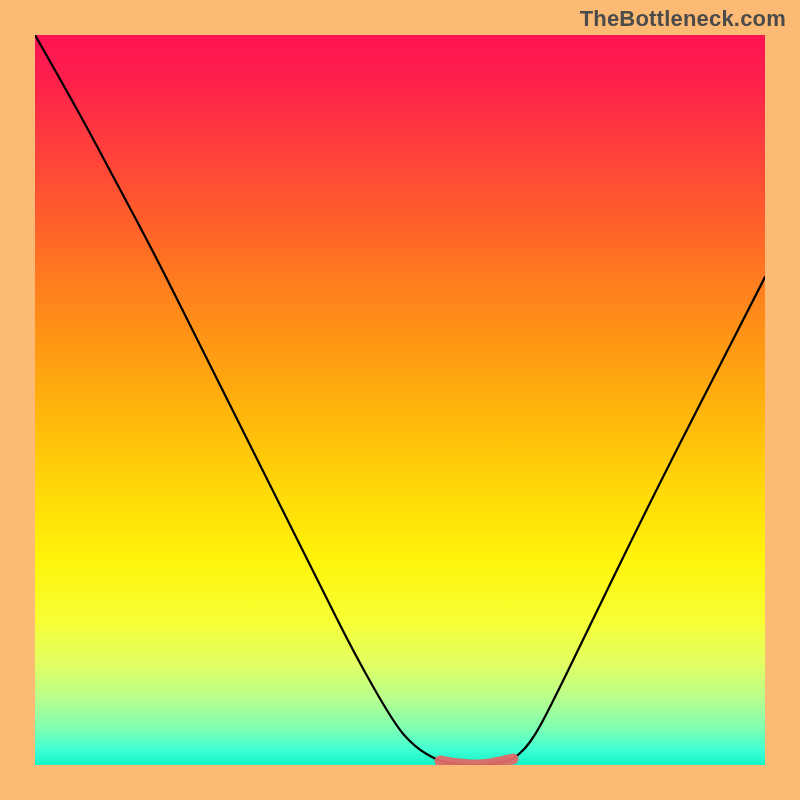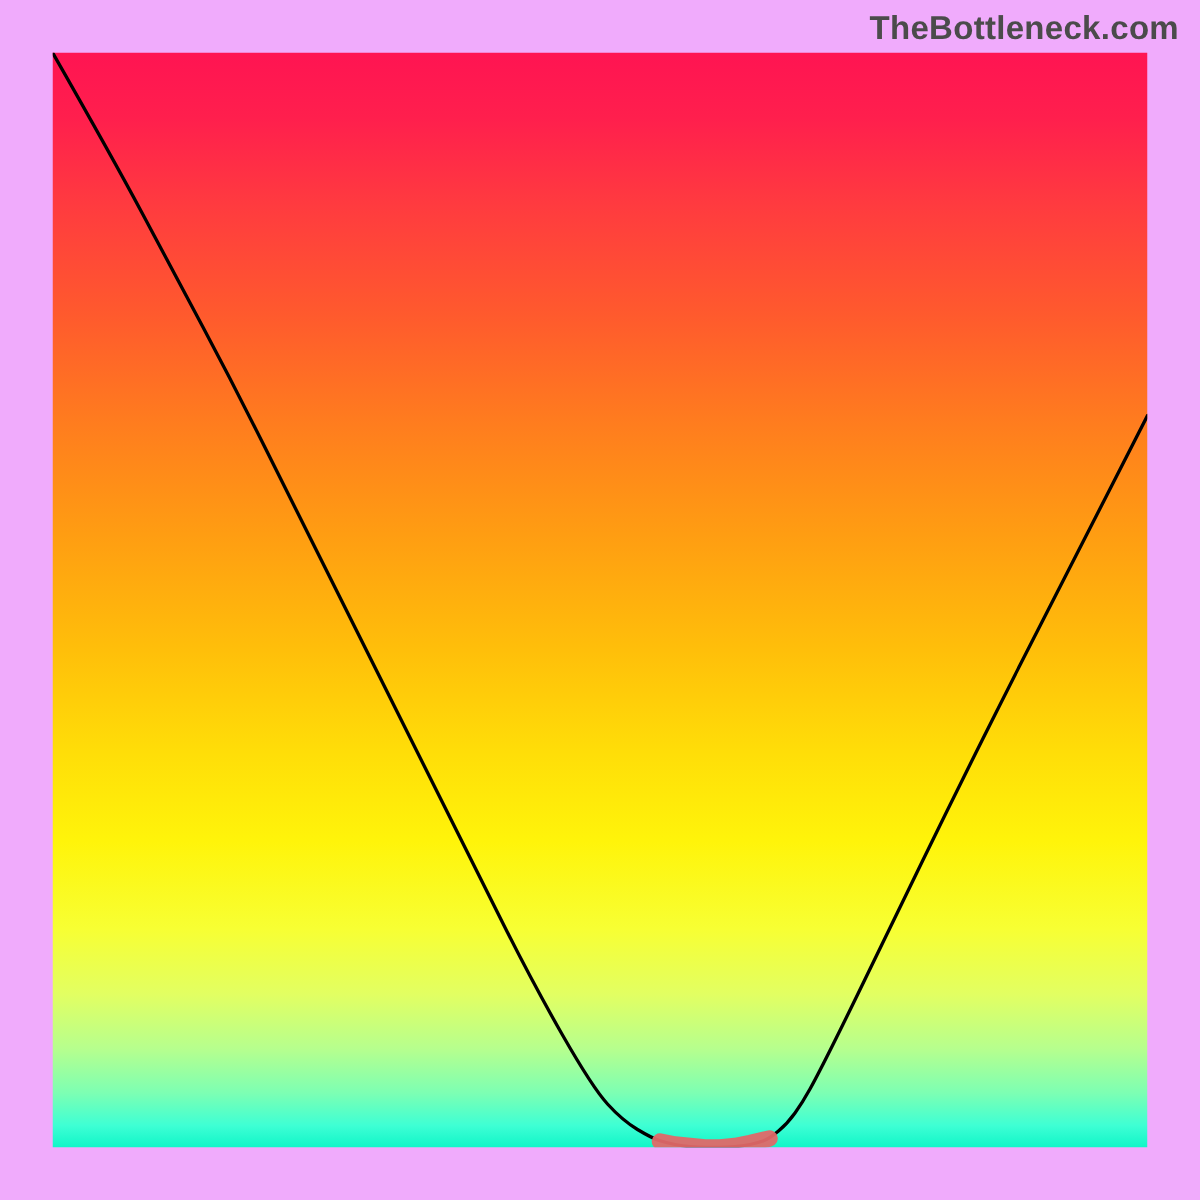--- a/index.html
+++ b/index.html
@@ -8,21 +8,21 @@
     width: 800px;
     height: 800px;
     background: #000;
     font-family: Arial, Helvetica, sans-serif;
     overflow: hidden;
   }
   .frame {
     position: relative;
     width: 800px;
     height: 800px;
-    background: #f0abfc;
+    background: #fdba74;
   }
   .plot {
     position: absolute;
     left: 35px;
     top: 35px;
     width: 730px;
     height: 730px;
     overflow: hidden;
   }
   .gradient {

